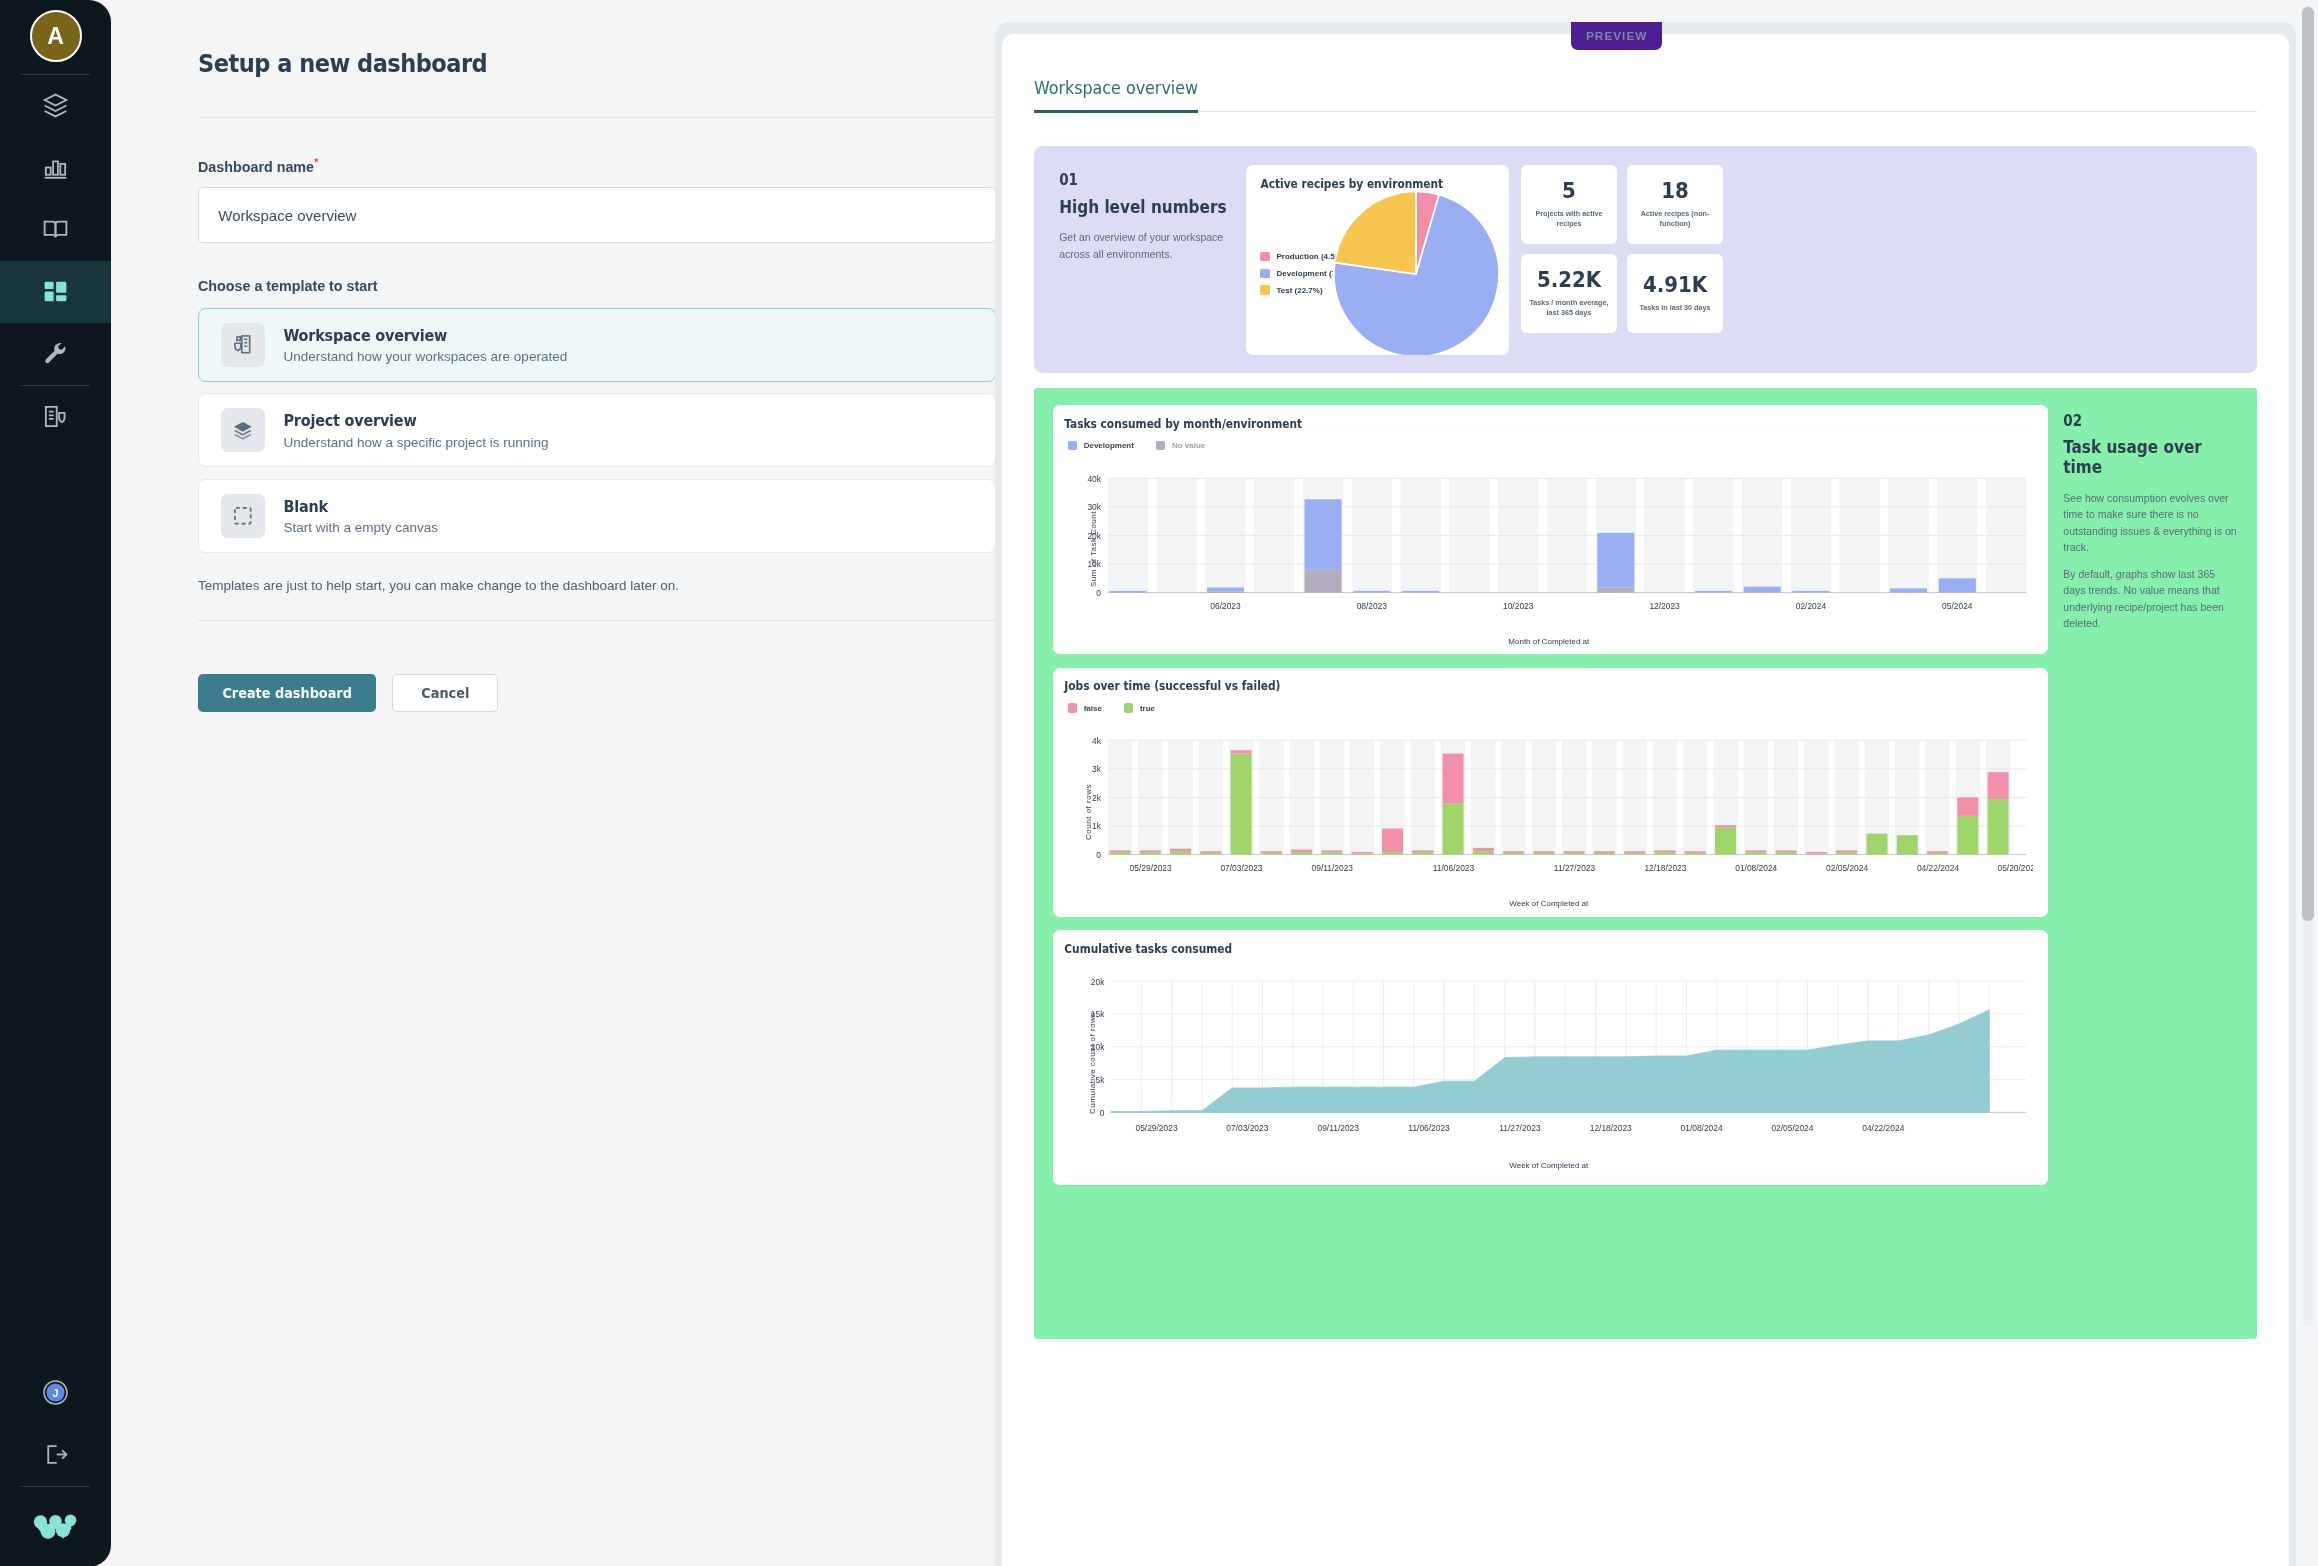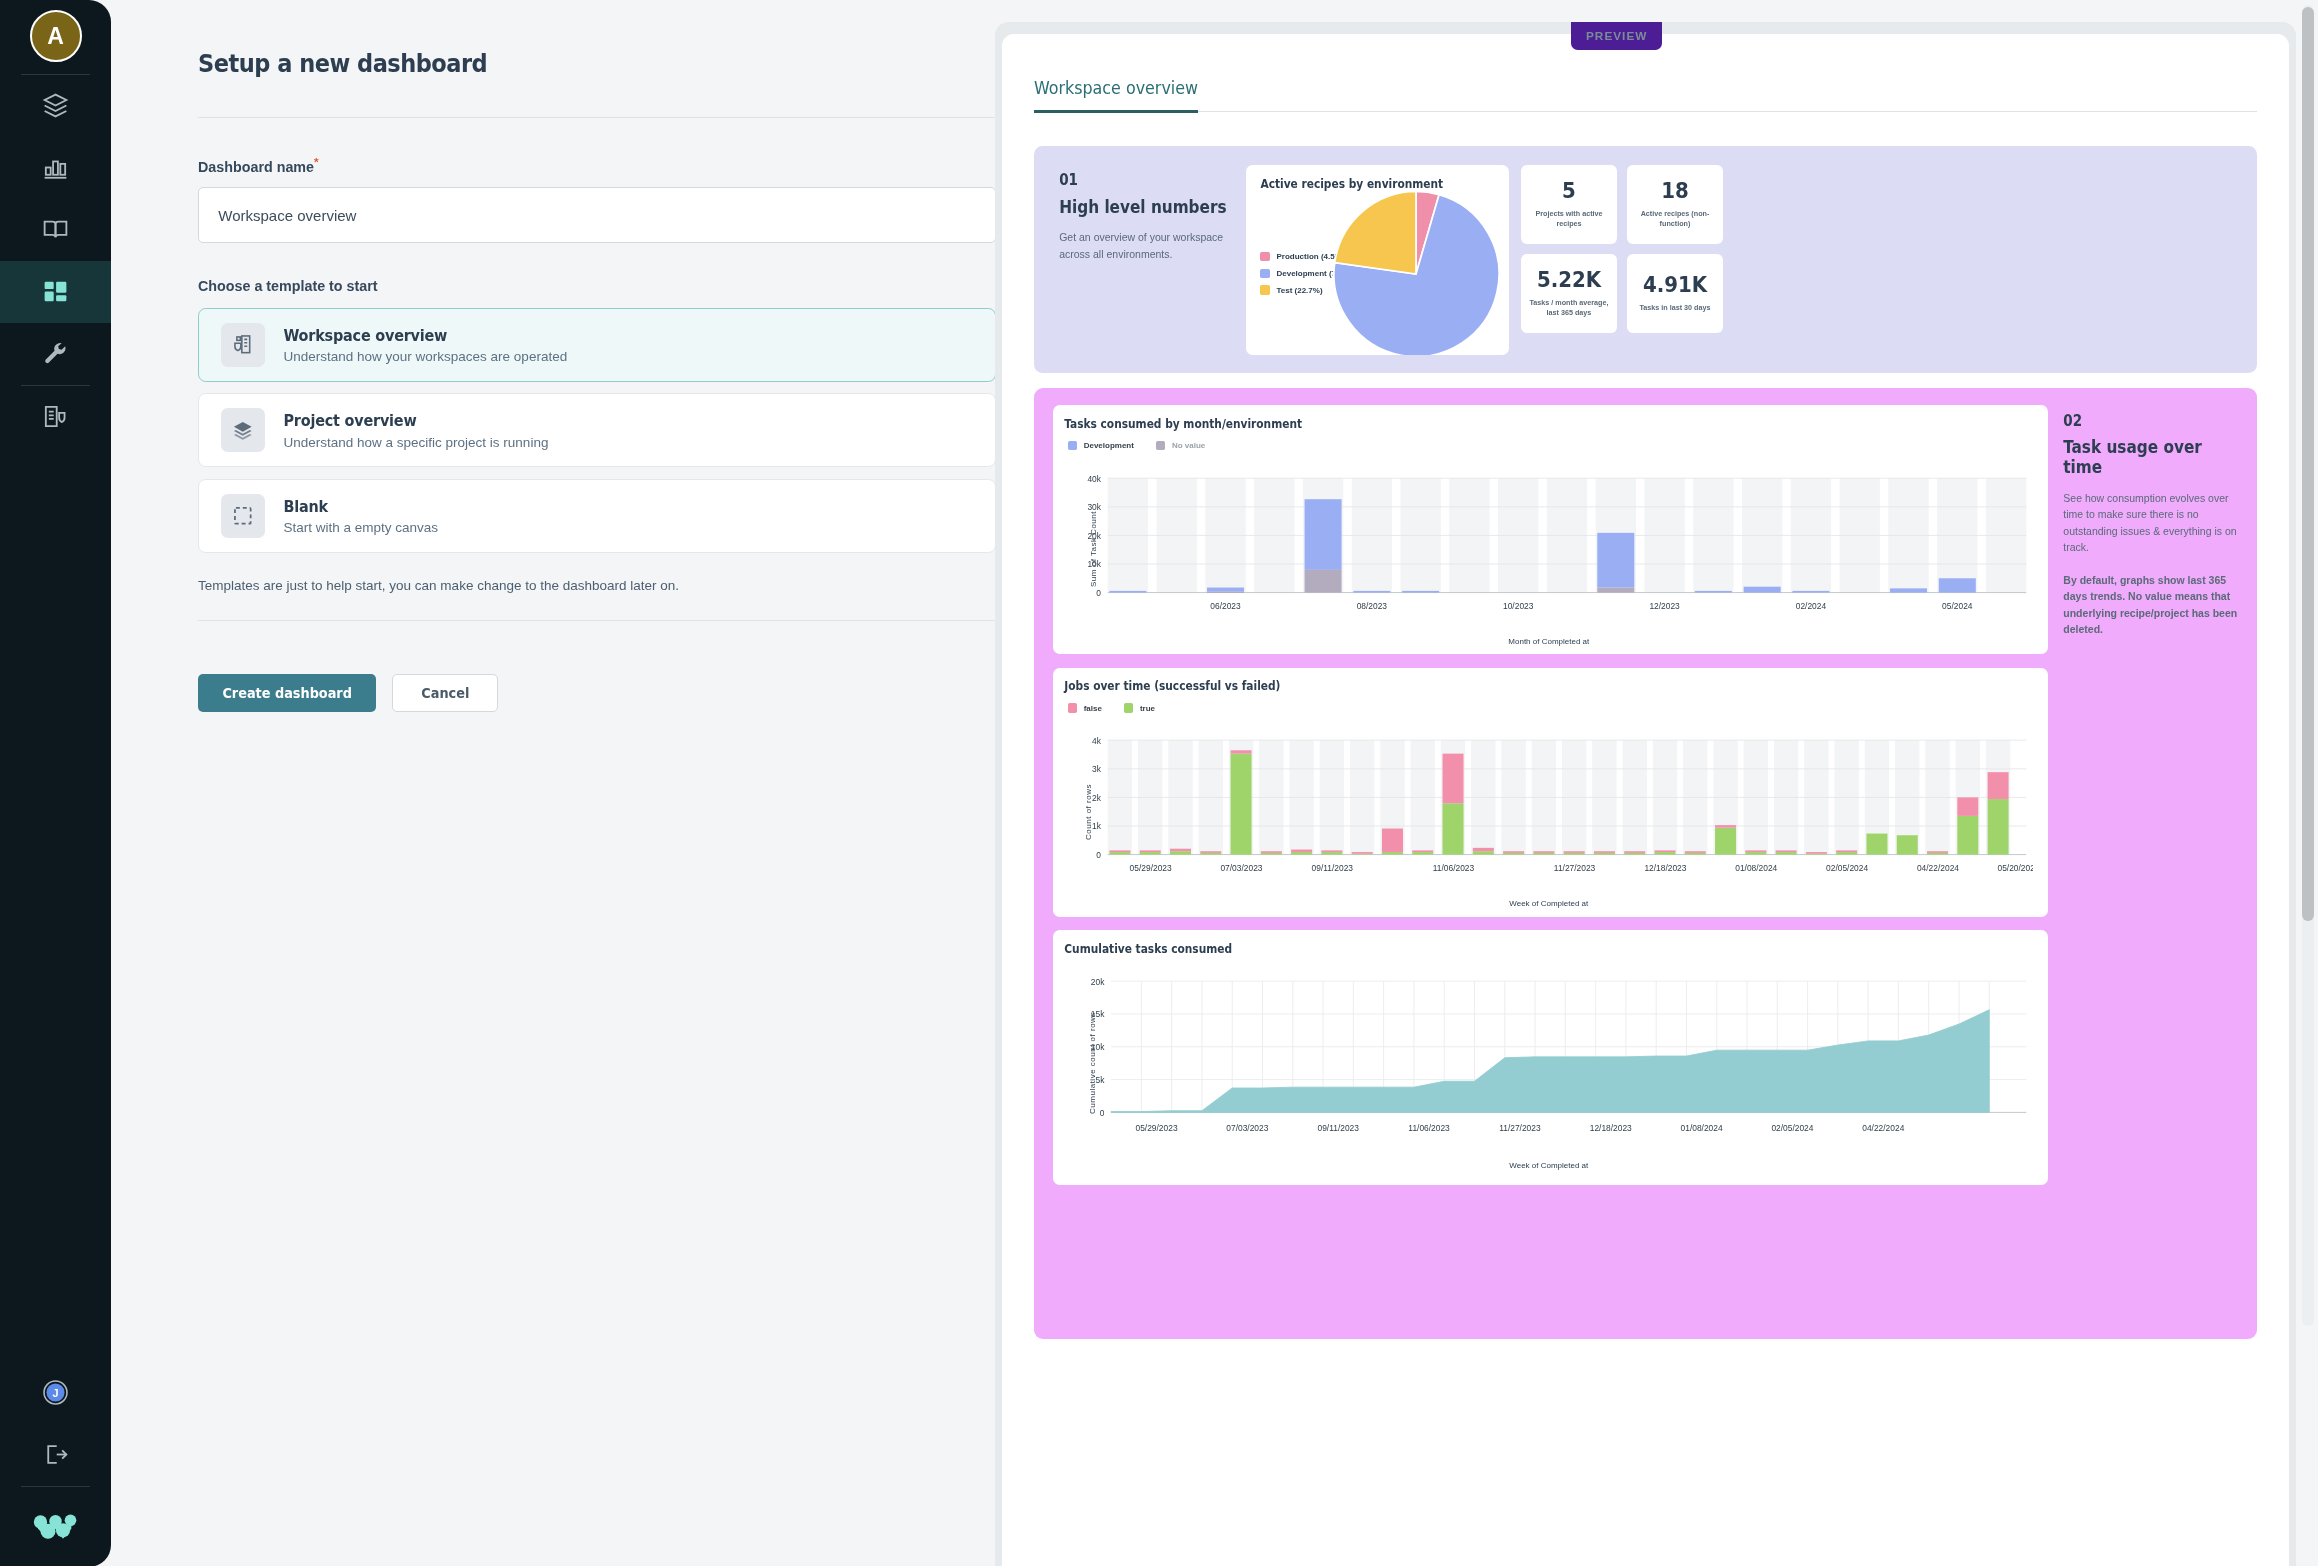--- a/index.html
+++ b/index.html
@@ -125,21 +125,21 @@
   .sec-left { width: 187px; padding: 6.7px 0 0 6.7px; }
   .sec-num {
     font-family: "DejaVu Sans Condensed","Liberation Sans", sans-serif;
     font-size: 15px; font-weight: bold; color: #2c3e50;
   }
   .sec-heading {
     font-family: "DejaVu Sans Condensed","Liberation Sans", sans-serif;
     font-size: 17px; font-weight: bold; color: #2c3e50; margin-top: 7.6px;
   }
   .sec-body { font-size: 10.5px; color: #5a6a78; line-height: 1.55; margin-top: 12.6px; }
-  .sec-body p + p { margin-top: 17px; font-weight: bold; }
+  .sec-body p + p { margin-top: 11px; }
 
   .pie-card {
     width: 263px; background: #fff; border-radius: 6.7px; margin-left: 6.7px;
     padding: 12.6px 0 0 14.3px; position: relative; overflow: hidden;
   }
   .card-title {
     font-family: "DejaVu Sans Condensed","Liberation Sans", sans-serif;
     font-size: 11.8px; font-weight: bold; color: #2c3e50;
   }
   .pie-legend { position: absolute; left: 14.3px; top: 87px; }
@@ -158,21 +158,21 @@
     padding: 0 6.7px; text-align: center;
   }
   .kpi-val {
     font-family: "DejaVu Sans Condensed","Liberation Sans", sans-serif;
     font-size: 22px; font-weight: bold; color: #2c3e50; line-height: 1.05;
   }
   .kpi-lbl { font-size: 7.2px; color: #5a6a78; margin-top: 7.6px; line-height: 1.4; font-weight: bold;}
 
   
   .sec02 {
-    margin-top: 15px; background: #f0abfc; border-radius: 9px;
+    margin-top: 15px; background: #86efac; border-radius: 3px;
     display: flex; padding: 17px 18.5px 22px 18.5px; min-height: 951px;
   }
   .sec02-charts { flex: 1 1 auto; display: flex; flex-direction: column; gap: 13.5px; }
   .sec02-right { width: 177px; margin-left: 15px; padding-top: 6.7px; }
 
   .chart-card {
     background: #fff; border-radius: 6.7px; padding: 11.8px 15px 8.4px 11.8px;
     position: relative;
   }
   .cc-legend { display: flex; gap: 22px; margin-top: 10px; margin-left: 3.4px; }

